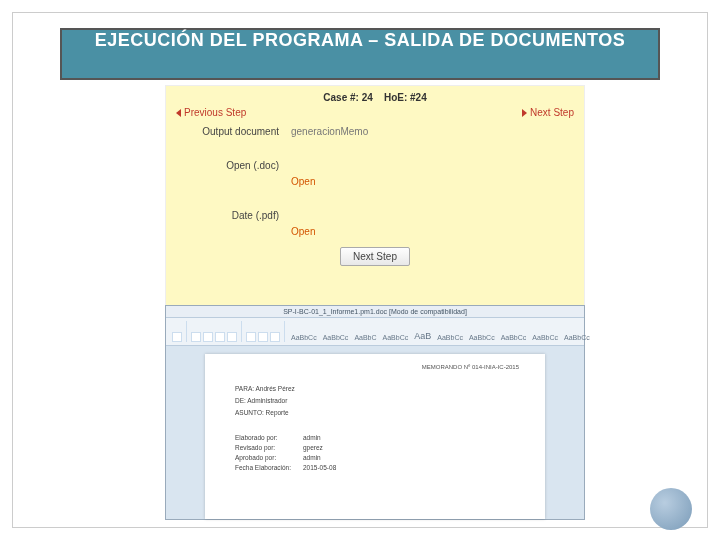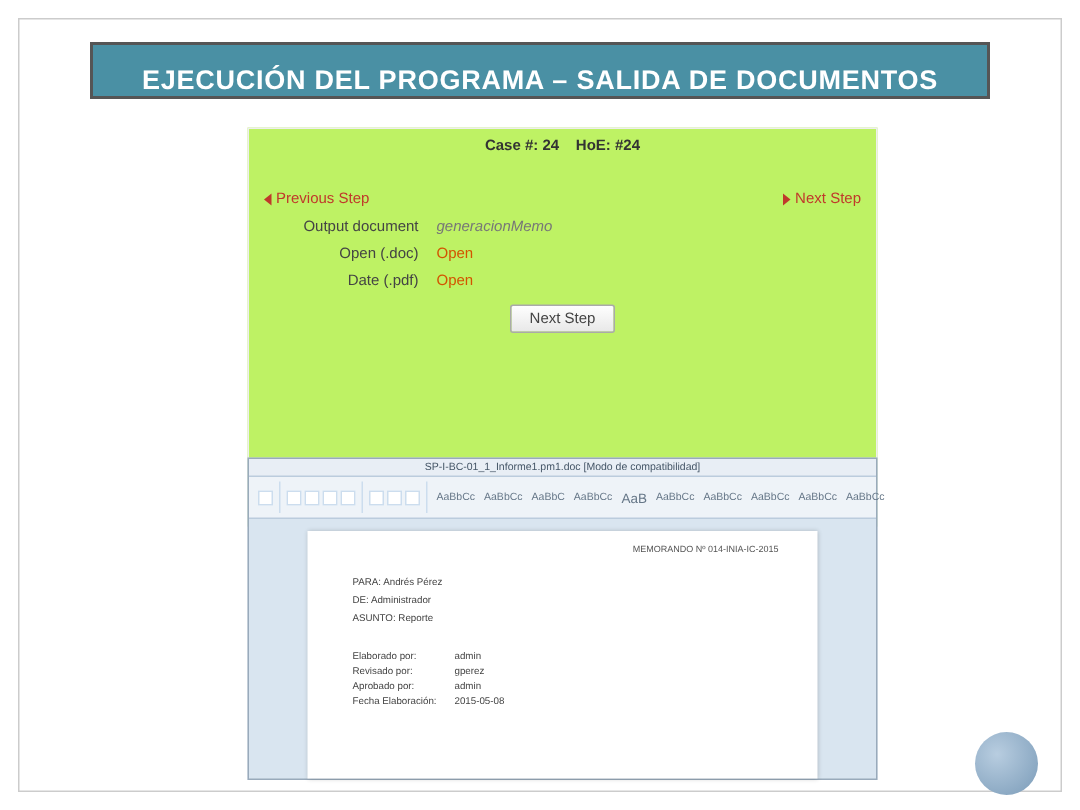--- a/index.html
+++ b/index.html
@@ -17,59 +17,59 @@
     left: 12px;
     right: 12px;
     bottom: 12px;
     border: 1px solid #ccc;
   }
   .title-bar {
     position: absolute;
     top: 28px;
     left: 60px;
     right: 60px;
-    height: 38px;
+    height: 52px;
     background: #4a90a4;
     border: 2px solid #555;
     display: flex;
-    align-items: flex-end;
+    align-items: flex-start;
     justify-content: center;
     color: #fff;
     font-weight: bold;
     font-size: 18px;
     letter-spacing: 0.5px;
     font-variant: small-caps;
   }
   .panel-web {
     position: absolute;
     top: 85px;
     left: 165px;
     width: 420px;
     height: 266px;
-    background: #bef264;
+    background: #fef9c3;
     border: 1px solid #eee;
     padding: 6px 10px;
     font-size: 10px;
     color: #555;
   }
   .case-row {
     text-align: center;
     font-size: 10px;
     font-weight: bold;
     color: #333;
     margin-bottom: 4px;
   }
   .nav-row {
     display: flex;
     justify-content: space-between;
     color: #c0392b;
     font-size: 10px;
     margin: 4px 0 8px 0;
   }
-  .nav-item { display: flex; align-items: center; gap: 3px; cursor: pointer; margin-top: 20px; }
+  .nav-item { display: flex; align-items: center; gap: 3px; cursor: pointer; }
   .tri-left {
     width: 0; height: 0;
     border-top: 4px solid transparent;
     border-bottom: 4px solid transparent;
     border-right: 5px solid #c0392b;
   }
   .tri-right {
     width: 0; height: 0;
     border-top: 4px solid transparent;
     border-bottom: 4px solid transparent;
@@ -80,22 +80,22 @@
     align-items: center;
     margin: 7px 0;
     font-size: 10px;
   }
   .form-label {
     width: 115px;
     text-align: right;
     padding-right: 12px;
     color: #444;
   }
-  .form-value { color: #777; font-style: italic; }
-  .form-link { color: #d35400; cursor: pointer; }
+  .form-value { color: #777; }
+  .form-link { color: #d35400; cursor: pointer; margin-top: 32px; }
   .next-btn {
     display: block;
     margin: 10px auto 0 auto;
     padding: 3px 12px;
     border: 1px solid #aaa;
     background: linear-gradient(#fefefe,#e8e8e8);
     font-size: 10px;
     color: #444;
     border-radius: 2px;
     cursor: pointer;
@@ -124,21 +124,21 @@
     align-items: center;
     gap: 4px;
     padding: 3px 6px;
     background: #eef3f8;
     border-bottom: 1px solid #bcd;
     height: 28px;
   }
   .ribbon-group {
     display: flex;
     gap: 2px;
-    align-items: center;
+    align-items: flex-end;
     padding-right: 4px;
     border-right: 1px solid #cde;
     height: 100%;
   }
   .ribbon-btn {
     width: 10px; height: 10px;
     background: #fff;
     border: 1px solid #cde;
   }
   .ribbon-style {

